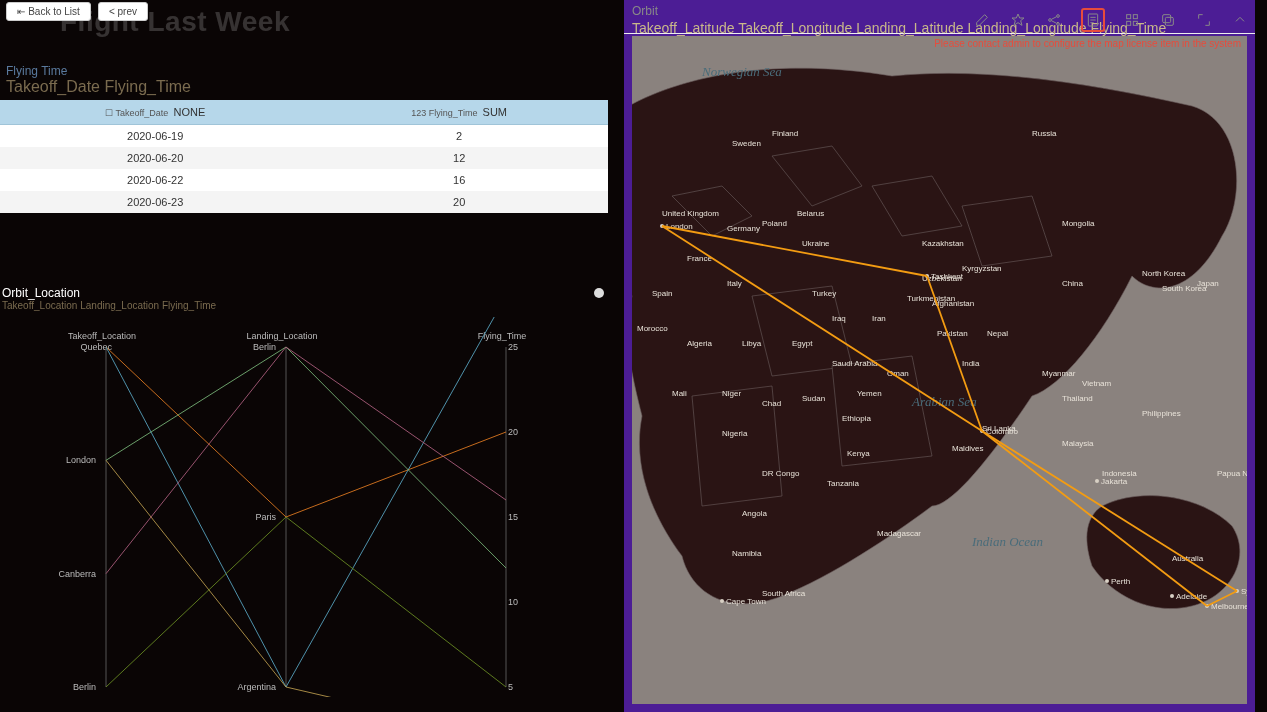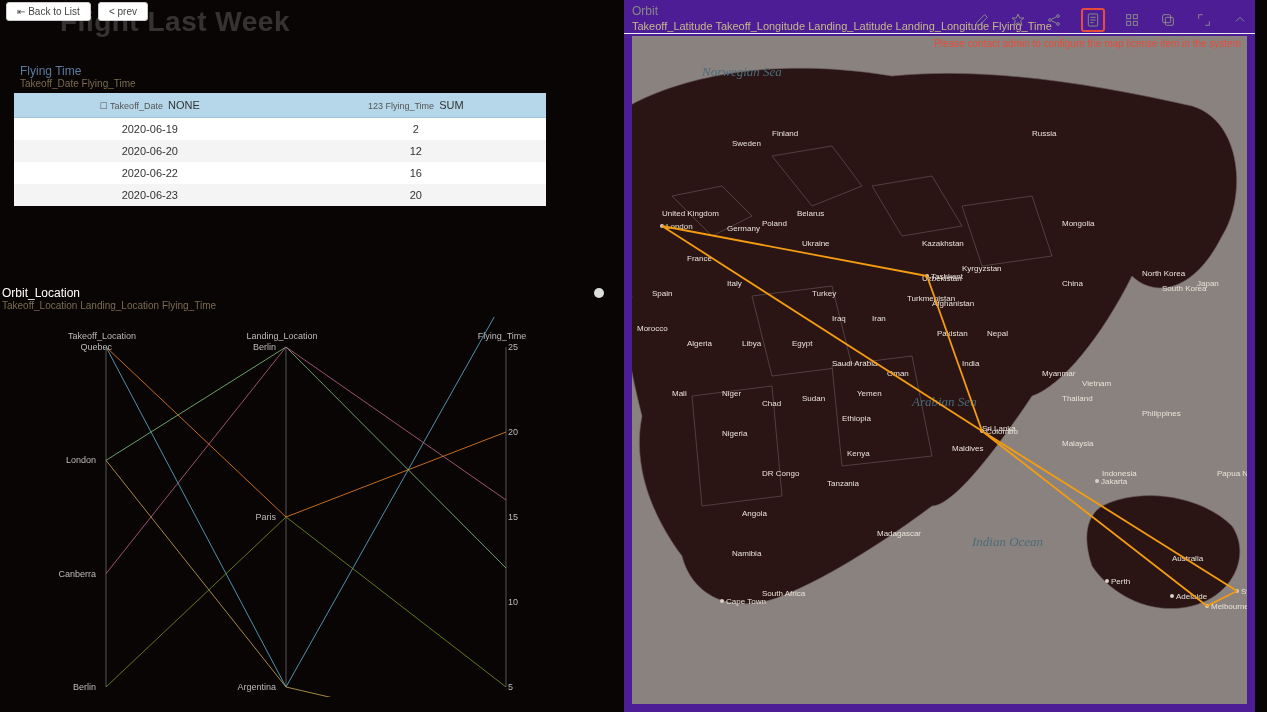--- a/index.html
+++ b/index.html
@@ -50,28 +50,28 @@
     color: rgba(255,255,255,0.18);
     letter-spacing: 0.5px;
     z-index: 5;
   }
   .section-title {
     font-size: 12px;
     color: #5a7a9e;
     padding: 2px 0 0 6px;
   }
   .section-sub {
-    font-size: 10px;
+    font-size: 16px;
     color: #7a6b4f;
     padding: 0 0 4px 6px;
   }
   .flying-block {
     position: absolute;
-    left: 14px; top: 62px;
-    width: 532px;
+    left: 0; top: 62px;
+    width: 608px;
   }
   table.ft {
     width: 100%;
     border-collapse: collapse;
     font-size: 11px;
     color: #333;
     background: #fff;
   }
   table.ft th {
     background: #b6d7ea;
@@ -133,21 +133,21 @@
   
   .rp-header {
     height: 34px;
     border-bottom: 1px solid #eee;
     display: flex;
     align-items: flex-start;
     padding: 4px 8px 0 8px;
     position: relative;
   }
   .rp-title { font-size: 12px; color: #888; }
-  .rp-sub { font-size: 11px; color: #c9b88a; position:absolute; left:8px; top:20px; }
+  .rp-sub { font-size: 14px; color: #c9b88a; position:absolute; left:8px; top:20px; }
   .rp-icons {
     position: absolute; right: 6px; top: 8px;
     display: flex; gap: 18px;
     align-items: center;
   }
   .icon-btn {
     width: 18px; height: 18px;
     display: flex; align-items: center; justify-content: center;
     color: #888; cursor: pointer;
     font-size: 14px;

